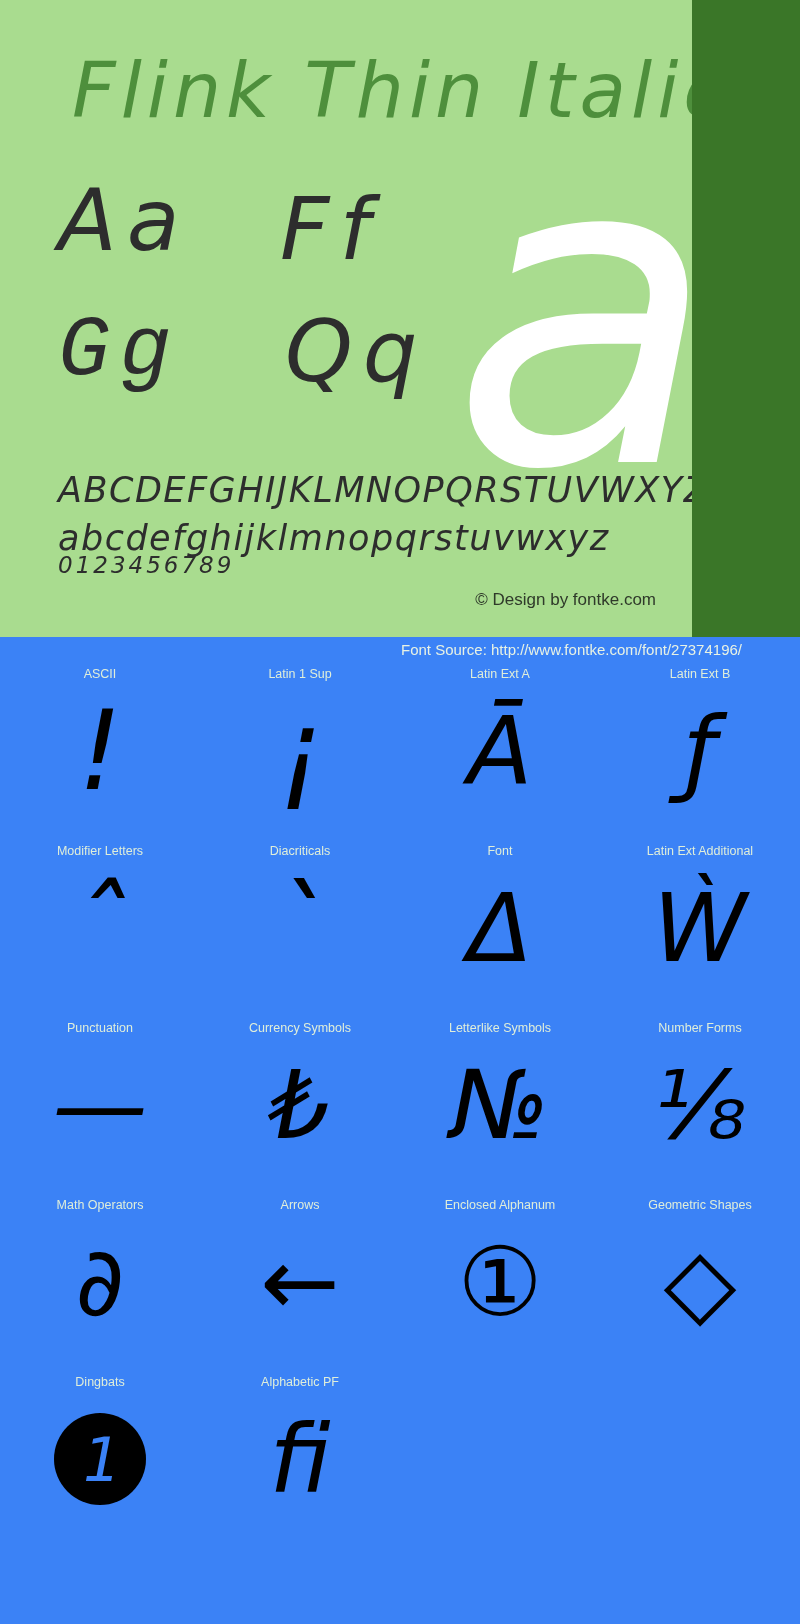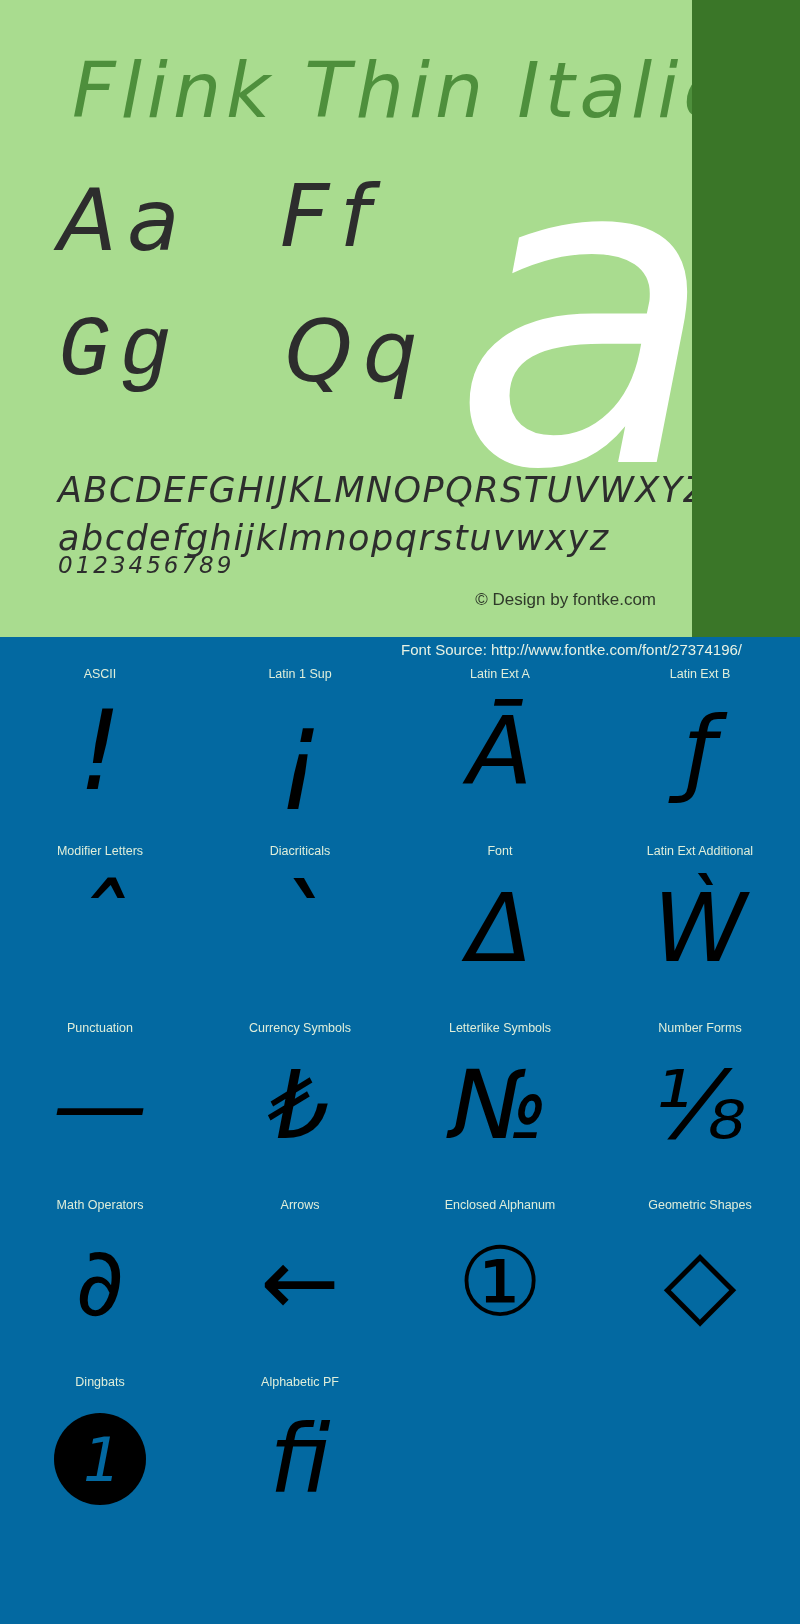--- a/index.html
+++ b/index.html
@@ -28,21 +28,21 @@
 
   .pairs { position:absolute; left:0; top:168px; width:800px; height:260px; }
   .pair {
     position:absolute;
     font-size:86px; line-height:96px;
     letter-spacing:10px;
     color:#2d2d2d;
     white-space:nowrap;
   }
   .pair.p-aa { left:58px;  top:4px; }
-  .pair.p-ff { left:280px; top:0px; }
+  .pair.p-ff { left:280px; top:13px; }
   .pair.p-gg { left:58px;  top:135px;font-family:Liberation Mono, monospace; }
   .pair.p-qq { left:285px; top:135px; }
 
   .bigglyph {
     position:absolute; left:452px; top:-70px;
     font-size:430px; line-height:430px;
     color:#ffffff;
     white-space:nowrap;
   }
 
@@ -54,21 +54,21 @@
   .copyright {
     position:absolute; right:36px; top:590px;
     font-size:17px; color:#2f3a2a;
     font-family:"Liberation Sans", sans-serif;
     white-space:nowrap;
   }
 
   
   .glyphs {
     position:absolute; left:0; top:637px; width:800px; height:987px;
-    background:#0369a1;
+    background:#3b82f6;
   }
   .fontsource {
     position:absolute; right:58px; top:4px;
     font-size:15px; color:#e8f2e4; white-space:nowrap;
     font-family:"Liberation Sans", sans-serif;
   }
 
   .grid {
     position:absolute; left:0; top:16px; width:724px;
     display:grid;

